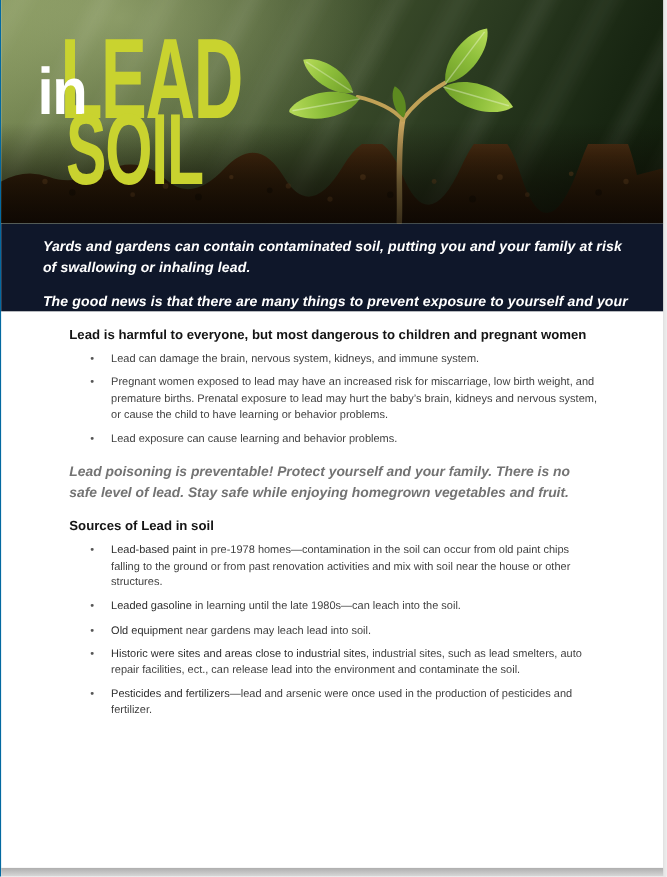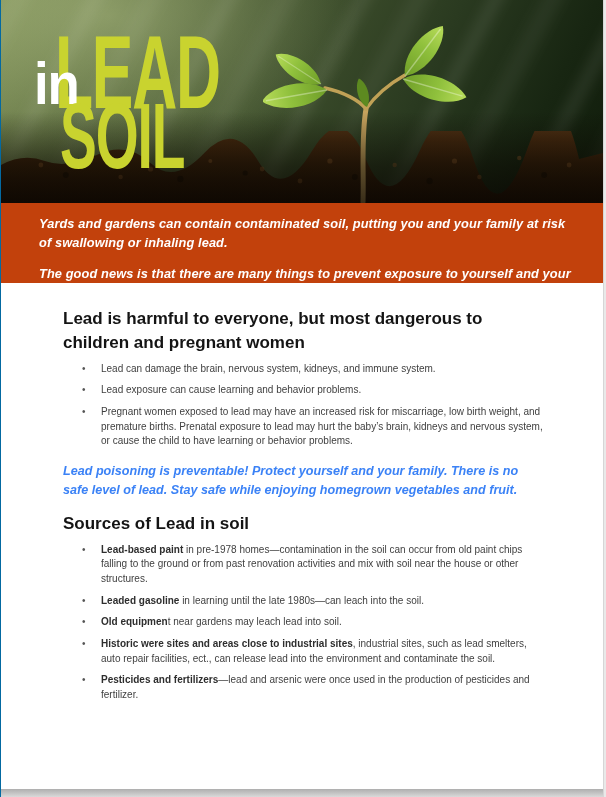--- a/index.html
+++ b/index.html
@@ -23,34 +23,34 @@
   .hero .darken{position:absolute;inset:0;
     background:linear-gradient(180deg,rgba(0,0,0,0) 55%,rgba(10,8,2,0.55) 82%,rgba(8,5,2,0.75) 100%);}
   .title{position:absolute;line-height:1;letter-spacing:-0.02em;font-weight:800;
     transform-origin:left top;white-space:nowrap;}
   .t-lead{left:54px;top:20px;font-size:104px;transform:scaleX(0.60);color:#c9d32f;}
   .t-in{left:33px;top:54px;font-size:60px;font-weight:600;transform:scaleX(0.88);color:#ffffff;}
   .t-soil{left:59px;top:90px;font-size:92px;transform:scaleX(0.60);color:#c9d32f;}
   .seedling{position:absolute;left:262px;top:12px;width:220px;height:195px;}
   .soil{position:absolute;left:0;bottom:0;width:100%;height:72px;}
   
-  .banner{width:100%;height:80px;background:#c2410c;box-sizing:border-box;
+  .banner{width:100%;height:80px;background:#0f172a;box-sizing:border-box;
     padding:11px 30px 0 38px;color:#ffffff;}
   .banner p{margin:0 0 11px 0;font-size:12.8px;line-height:1.52;font-style:italic;font-weight:700;
     letter-spacing:.1px;max-width:545px;}
   
   .body{box-sizing:border-box;padding:13px 58px 0 62px;color:#3f3f3f;}
-  .body h2{margin:11px 0 7px 0;font-size:17px;line-height:1.4;font-weight:700;color:#141414;
+  .body h2{margin:0 0 7px 0;font-size:12px;line-height:1.4;font-weight:700;color:#141414;
     max-width:508px;}
   ul.blist{list-style:none;margin:0 0 4px 0;padding:0 0 0 38px;max-width:447px;}
   ul.blist li{position:relative;margin:0 0 7px 0;font-size:10px;line-height:1.47;}
   ul.blist li::before{content:"•";position:absolute;left:-19px;top:0;font-size:10px;color:#555555;}
-  ul.blist b{font-weight:700;color:#2e2e2e;margin-top:11px;}
+  ul.blist b{font-weight:400;color:#2e2e2e;margin-top:11px;}
   .callout{margin:13px 0 12px 0;font-size:12.6px;line-height:1.5;font-weight:700;font-style:italic;
-    color:#3b82f6;max-width:522px;}
+    color:#737373;max-width:522px;}
   .h-sources{margin-top:10px;}
   
   .bottom-edge{position:absolute;left:0;bottom:0;width:100%;height:8px;
     background:linear-gradient(180deg,#aeaeae,#d9d9d9);}
 </style>
 </head>
 <body>
 
 <div class="page">
 
@@ -137,22 +137,22 @@
   <div class="banner">
     <p>Yards and gardens can contain contaminated soil, putting you and your family at risk of swallowing or inhaling lead.</p>
     <p>The good news is that there are many things to prevent exposure to yourself and your family.</p>
   </div>
 
   <div class="body">
 
     <h2>Lead is harmful to everyone, but most dangerous to children and pregnant women</h2>
     <ul class="blist">
       <li><span>Lead can damage the brain, nervous system, kidneys, and immune system.</span></li>
+      <li><span>Pregnant women exposed to lead may have an increased risk for miscarriage, low birth weight, and premature births. Prenatal exposure to lead may hurt the baby’s brain, kidneys and nervous system, or cause the child to have learning or behavior problems.</span></li>
       <li><span>Lead exposure can cause learning and behavior problems.</span></li>
-      <li><span>Pregnant women exposed to lead may have an increased risk for miscarriage, low birth weight, and premature births. Prenatal exposure to lead may hurt the baby’s brain, kidneys and nervous system, or cause the child to have learning or behavior problems.</span></li>
     </ul>
 
     <p class="callout">Lead poisoning is preventable! Protect yourself and your family. There is no safe level of lead. Stay safe while enjoying homegrown vegetables and fruit.</p>
 
     <h2 class="h-sources">Sources of Lead in soil</h2>
     <ul class="blist">
       <li><b>Lead-based paint</b><span> in pre-1978 homes—contamination in the soil can occur from old paint chips falling to the ground or from past renovation activities and mix with soil near the house or other structures.</span></li>
       <li><b>Leaded gasoline</b><span> in learning until the late 1980s—can leach into the soil.</span></li>
       <li><b>Old equipmen</b><span>t near gardens may leach lead into soil.</span></li>
       <li><b>Historic were sites and areas close to industrial sites</b><span>, industrial sites, such as lead smelters, auto repair facilities, ect., can release lead into the environment and contaminate the soil.</span></li>

